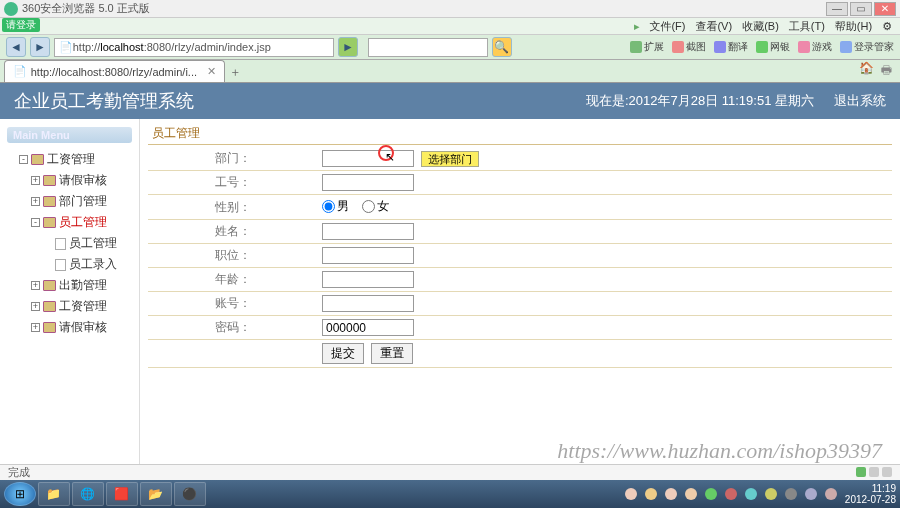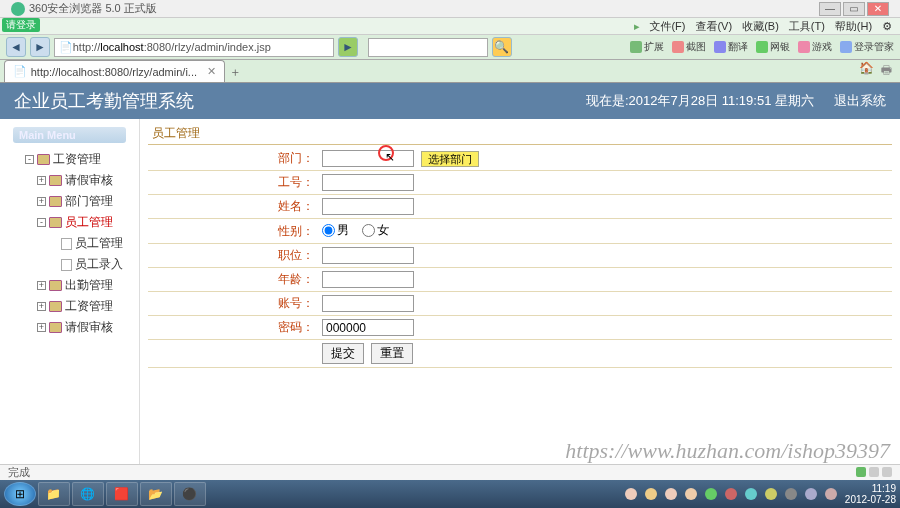--- a/index.html
+++ b/index.html
@@ -1,19 +1,19 @@
 <!DOCTYPE html>
 <html><head>
 <meta charset="utf-8">
 <style>
   * { box-sizing: border-box; margin: 0; padding: 0; }
   body { font-family: "Microsoft YaHei", Arial, sans-serif; font-size: 12px; background: #fff; height: 508px; width: 900px; overflow: hidden; }
   
   
-  .titlebar { height: 18px; background: #f0f0f0; display: flex; align-items: center; justify-content: space-between; border-bottom: 1px solid #ccc; padding: 0 11px; font-size: 11px; color: #555; }
+  .titlebar { height: 18px; background: #f0f0f0; display: flex; align-items: center; justify-content: space-between; border-bottom: 1px solid #ccc; padding: 0 4px; font-size: 11px; color: #555; }
   .titlebar .left { display: flex; align-items: center; gap: 4px; }
   .menubar { height: 17px; background: #eaf4ea; display: flex; align-items: center; justify-content: flex-end; gap: 10px; padding: 0 8px; font-size: 11px; color: #333; border-bottom: 1px solid #ccc; }
   .menubar span { cursor: default; }
   .addressbar { height: 25px; background: #dceedc; display: flex; align-items: center; gap: 4px; padding: 0 6px; border-bottom: 1px solid #aaa; }
   .nav-btn { width: 20px; height: 20px; background: #cde; border: 1px solid #9bc; border-radius: 3px; display: inline-flex; align-items: center; justify-content: center; color: #357; font-weight: bold; cursor: pointer; }
   .url-box { flex: 1; max-width: 280px; height: 19px; border: 1px solid #aaa; background: #fff; display: flex; align-items: center; padding: 0 4px; font-size: 11px; color: #555; }
   .url-box .host { color: #000; }
   .search-box { width: 120px; height: 19px; border: 1px solid #aaa; background: #fff; display: flex; align-items: center; padding: 0 4px; margin-left: 6px; }
   .toolbar-right { display: flex; align-items: center; gap: 8px; font-size: 10px; color: #444; margin-left: auto; }
   .toolbar-right span { display: flex; align-items: center; gap: 2px; }
@@ -23,45 +23,45 @@
   .tab .close { color: #888; cursor: pointer; margin-left: 6px; }
   .tab-add { width: 20px; height: 20px; display: flex; align-items: center; justify-content: center; color: #666; cursor: pointer; }
   
   
   .page-header { height: 36px; background: #5e81a5; color: #fff; display: flex; align-items: center; justify-content: space-between; padding: 0 14px; }
   .page-header .title { font-size: 18px; }
   .page-header .right { display: flex; align-items: center; gap: 20px; font-size: 13px; }
   
   
   .page-body { display: flex; height: calc(100% - 119px - 40px); }
-  .sidebar { width: 140px; padding: 8px 13px; border-right: 1px solid #ddd; }
+  .sidebar { width: 140px; padding: 8px 7px; border-right: 1px solid #ddd; }
   .menu-title { background: linear-gradient(#d6e4f1,#bcd4e8); color: #eef; font-weight: bold; padding: 2px 6px; border-radius: 3px; font-size: 11px; margin-bottom: 6px; }
   .tree { font-size: 12px; color: #333; }
   .tree ul { list-style: none; padding-left: 12px; }
   .tree li { padding: 2px 0; display: flex; align-items: center; gap: 3px; }
   .tree li .toggle { width: 9px; height: 9px; border: 1px solid #888; display: inline-flex; align-items: center; justify-content: center; font-size: 9px; line-height: 1; color: #555; cursor: pointer; }
   .tree li .folder { width: 13px; height: 11px; background: #d8c278; border: 1px solid #a58; border-radius: 1px; display: inline-block; }
   .tree li .file { width: 11px; height: 12px; background: #fff; border: 1px solid #aaa; display: inline-block; }
   .tree li.current > .label { color: #c00; }
   
   .content { flex: 1; padding: 4px 8px; }
   .panel-title { color: #a06815; font-size: 12px; border-bottom: 1px solid #d6c08a; padding: 2px 4px; margin-bottom: 2px; }
   .form-table { width: 100%; border-collapse: collapse; }
   .form-table tr { border-bottom: 1px solid #e4d9b5; }
   .form-table td { padding: 3px 4px; font-size: 12px; }
-  .form-table td.label { text-align: right; width: 170px; color: #c2410c; }
+  .form-table td.label { text-align: center; width: 170px; color: #737373; }
   .form-table input[type=text], .form-table input[type=password] { width: 92px; height: 17px; border: 1px solid #999; padding: 0 3px; font-size: 12px; }
   .form-table .select-btn { background: #fcee60; border: 1px solid #aa8; padding: 1px 6px; font-size: 11px; cursor: pointer; margin-left: 4px; }
   .radio-label { margin-right: 10px; display: inline-flex; align-items: center; gap: 2px; }
   .actions input[type=button] { border: 1px solid #999; background: #f2f2f2; padding: 1px 8px; font-size: 12px; cursor: pointer; margin-right: 4px; }
   
   .cursor-ring { position: absolute; width: 16px; height: 16px; border: 2px solid #e33; border-radius: 50%; pointer-events: none; left: 378px; top: 145px; }
   .cursor-arrow { position: absolute; left: 385px; top: 150px; font-size: 12px; pointer-events: none; }
   
-  .watermark { position: absolute; right: 10px; bottom: 44px; font-size: 22px; color: rgba(0,0,0,0.35); font-style: italic; font-family: Georgia, serif; pointer-events: none; }
+  .watermark { position: absolute; right: 18px; bottom: 44px; font-size: 22px; color: rgba(0,0,0,0.35); font-style: italic; font-family: Georgia, serif; pointer-events: none; }
   
   .statusbar { position: absolute; bottom: 28px; left: 0; right: 0; height: 16px; background: #f5f5f5; border-top: 1px solid #ccc; font-size: 11px; color: #555; padding: 0 8px; display: flex; align-items: center; justify-content: space-between; }
   
   .taskbar { position: absolute; bottom: 0; left: 0; right: 0; height: 28px; background: linear-gradient(#4a6a8a,#2d4560); display: flex; align-items: center; justify-content: space-between; padding: 0 4px; }
   .taskbar .left { display: flex; gap: 2px; }
   .taskbar .tbtn { width: 32px; height: 24px; background: rgba(255,255,255,0.1); border: 1px solid rgba(255,255,255,0.2); border-radius: 2px; cursor: pointer; display: flex; align-items: center; justify-content: center; }
   .taskbar .tray { display: flex; align-items: center; gap: 8px; color: #fff; font-size: 10px; }
   .taskbar .tray .ticon { width: 12px; height: 12px; border-radius: 50%; background: #ecb; display: inline-block; }
   .taskbar .clock { text-align: right; line-height: 1.1; }
   
@@ -224,35 +224,35 @@
           <tr>
             <td class="label">部门：</td>
           <td><input type="text" value="" style="">
               <span class="select-btn">选择部门</span></td>
           </tr>
       <tr>
             <td class="label">工号：</td>
           <td><input type="text" value="" style=""></td>
           </tr>
       <tr>
-            <td class="label">姓名：</td>
-          <td><input type="text" value="" style=""></td>
-          </tr>
-      <tr>
             <td class="label">性别：</td>
           <td>
             <label class="radio-label">
                 <input type="radio" name="g" checked="" style=""> 
                 <span>男</span>
               </label>
             <label class="radio-label">
                 <input type="radio" name="g" style=""> 
                 <span>女</span>
               </label>
           </td>
+          </tr>
+      <tr>
+            <td class="label">姓名：</td>
+          <td><input type="text" value="" style=""></td>
           </tr>
       <tr>
             <td class="label">职位：</td>
           <td><input type="text" value="" style=""></td>
           </tr>
       <tr>
             <td class="label">年龄：</td>
           <td><input type="text" value="" style=""></td>
           </tr>
       <tr>

